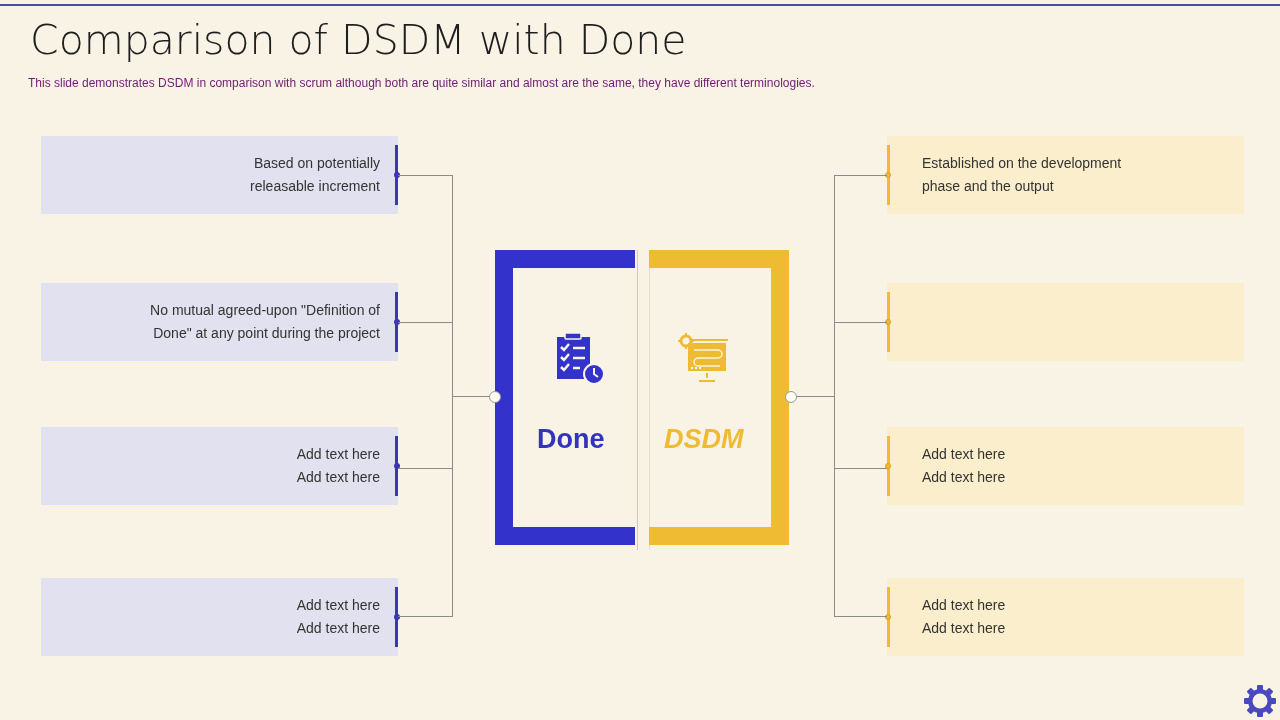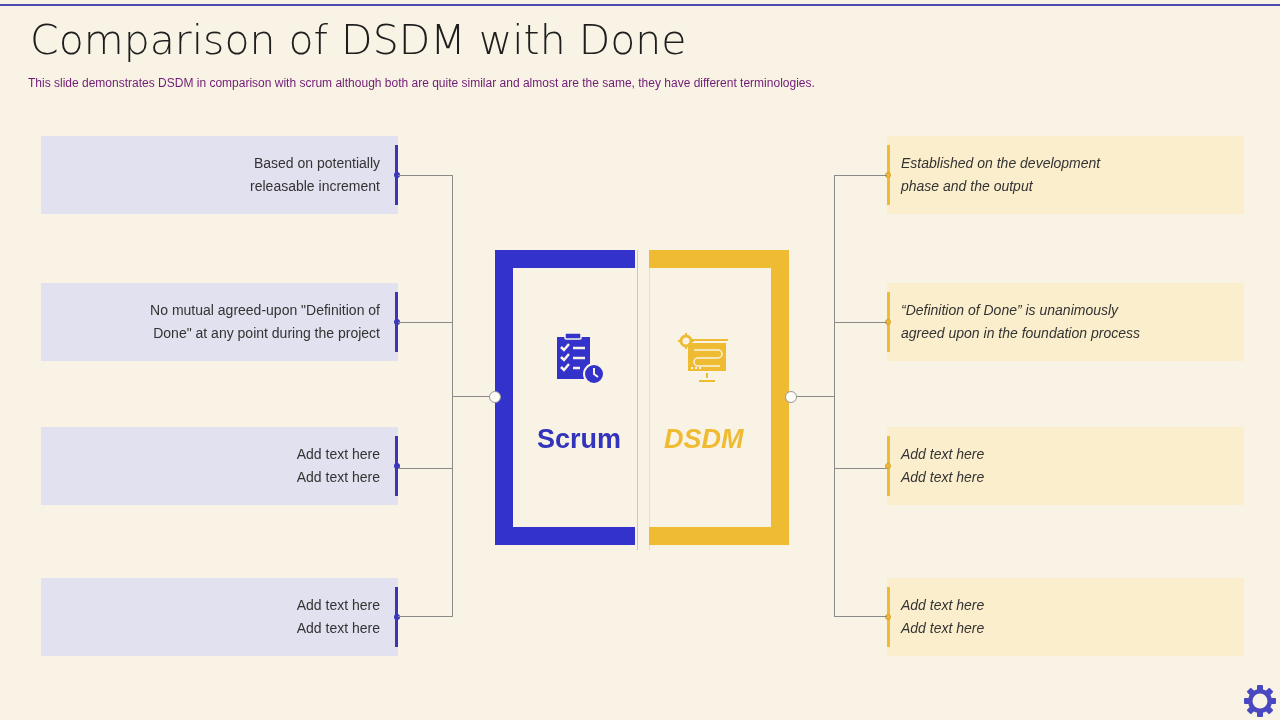--- a/index.html
+++ b/index.html
@@ -4,21 +4,21 @@
 <style>
   html,body{margin:0;padding:0;}
   body{width:1280px;height:720px;position:relative;overflow:hidden;background:#f8f3e4;font-family:"Liberation Sans",sans-serif;}
   .topline{position:absolute;left:0;top:4px;width:1280px;height:2px;background:#4b4bb0;}
   .title{position:absolute;left:30px;top:16px;font-family:"DejaVu Sans",sans-serif;font-weight:300;font-size:41px;color:#1e1e1e;letter-spacing:0px;white-space:nowrap;}
   .subtitle{position:absolute;left:28px;top:76px;font-size:12px;color:#701a75;white-space:nowrap;}
   .card{position:absolute;width:357px;height:78px;display:flex;align-items:center;font-size:14px;line-height:23px;color:#333;}
   .card.left{left:41px;background:#e2e1ef;justify-content:flex-end;text-align:right;}
   .card.left .txt{padding-right:18px;}
   .card.right{left:887px;background:#fbeecc;justify-content:flex-start;text-align:left;}
-  .card.right .txt{padding-left:14px;font-style:italic;}
+  .card.right .txt{padding-left:35px;}
   .bar{position:absolute;top:9px;width:3px;height:60px;}
   .card.left .bar{right:0;background:#3a36b8;}
   .card.right .bar{left:0;background:#f0bb33;}
   .dot{position:absolute;top:36px;width:6px;height:6px;border-radius:50%;}
   .card.left .dot{right:-2px;background:#3a36b8;}
   .card.right .dot{left:-2px;background:#f0bb33;border:1px solid #d9a22a;width:4px;height:4px;}
   .txt{white-space:pre-line;}
   .line{position:absolute;background:#8a8a8a;}
   .frame{position:absolute;top:250px;width:140px;height:295px;box-sizing:border-box;}
   .frame.scrum{left:495px;border:18px solid #3333cc;border-right:none;}
@@ -66,22 +66,20 @@
 
 <div class="card right" style="top:136px">
   <span class="bar"></span>
     <span class="dot"></span>
   <span class="txt">Established on the development
 phase and the output</span>
 </div>
 <div class="card right" style="top:283px">
   <span class="bar"></span>
     <span class="dot"></span>
-  <span class="txt">“Definition of Done” is unanimously
-agreed upon in the foundation process</span>
 </div>
 <div class="card right" style="top:427px">
   <span class="bar"></span>
     <span class="dot"></span>
   <span class="txt">Add text here
 Add text here</span>
 </div>
 <div class="card right" style="top:578px">
   <span class="bar"></span>
     <span class="dot"></span>
@@ -136,21 +134,21 @@
   <line x1="14" y1="7" x2="50" y2="7" stroke="#efbb33" stroke-width="2"></line>
   <rect x="10" y="10" width="38" height="28" fill="#efbb33"></rect>
   <path d="M16 17 H40 A4 4 0 0 1 40 25 H20 A4 4 0 0 0 20 33 H42" fill="none" stroke="#f8f3e4" stroke-width="1.5"></path>
   <rect x="13" y="34" width="2" height="2" fill="#f8f3e4"></rect>
     <rect x="17" y="34" width="2" height="2" fill="#f8f3e4"></rect>
     <rect x="21" y="34" width="2" height="2" fill="#f8f3e4"></rect>
   <rect x="28" y="40" width="2" height="5" fill="#efbb33"></rect>
   <rect x="21" y="47" width="16" height="2" fill="#efbb33"></rect>
 </svg>
 
-<div class="label scrum">Scrum</div>
+<div class="label scrum">Done</div>
 <div class="label dsdm">DSDM</div>
 
 <svg class="gear" width="34" height="34" viewBox="0 0 34 34">
   <g fill="#4a48c0">
     <circle cx="17" cy="17" r="12"></circle>
     <rect x="14" y="1" width="6" height="7" rx="1"></rect>
     <rect x="14" y="26" width="6" height="7" rx="1"></rect>
     <rect x="1" y="14" width="7" height="6" rx="1"></rect>
     <rect x="26" y="14" width="7" height="6" rx="1"></rect>
     <rect x="14" y="1" width="6" height="7" rx="1" transform="rotate(45 17 17)"></rect>

